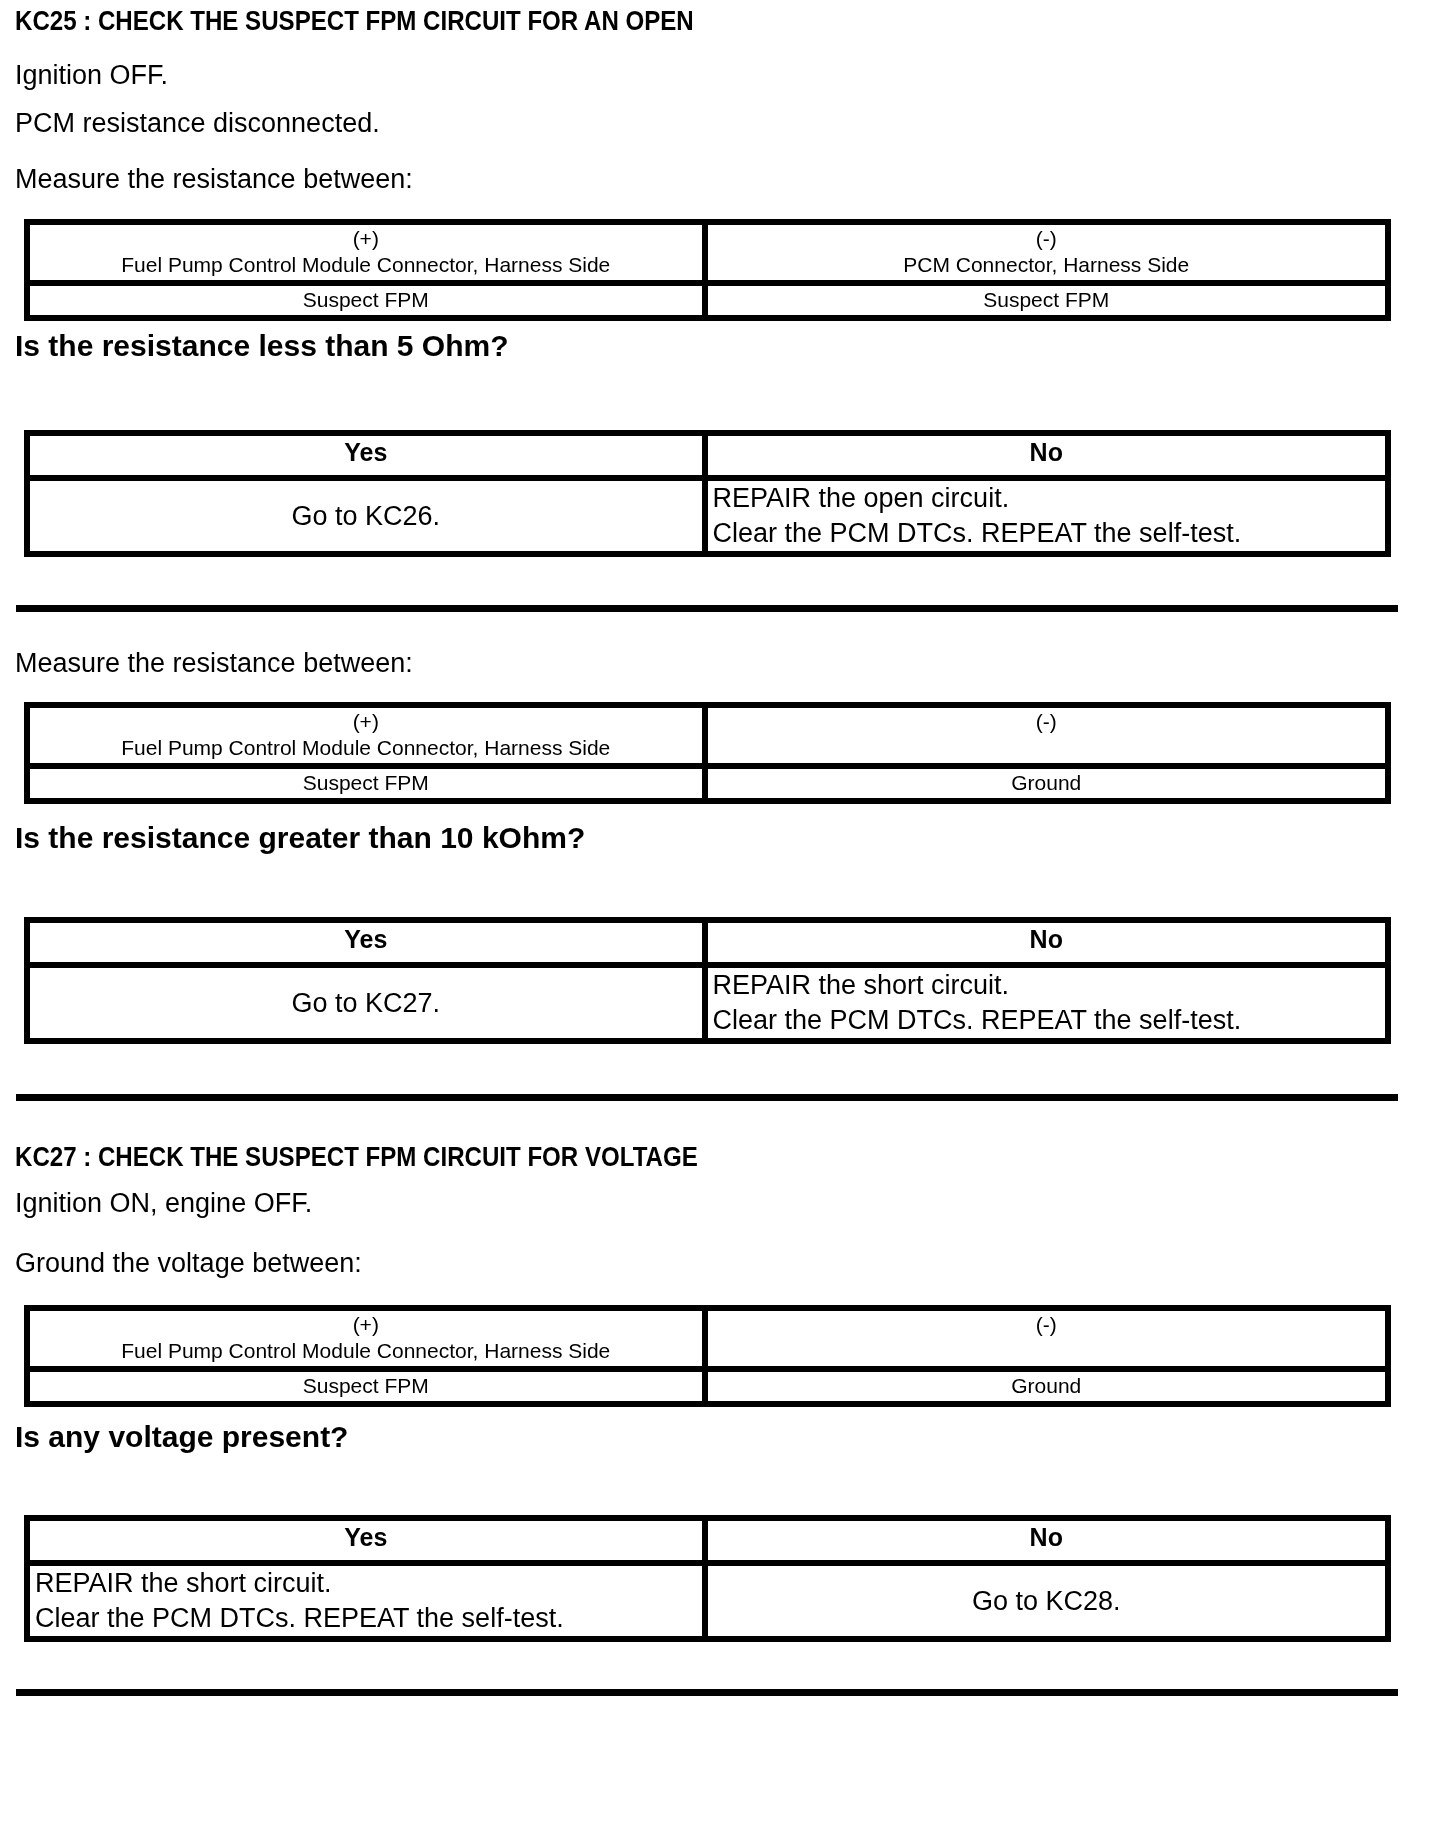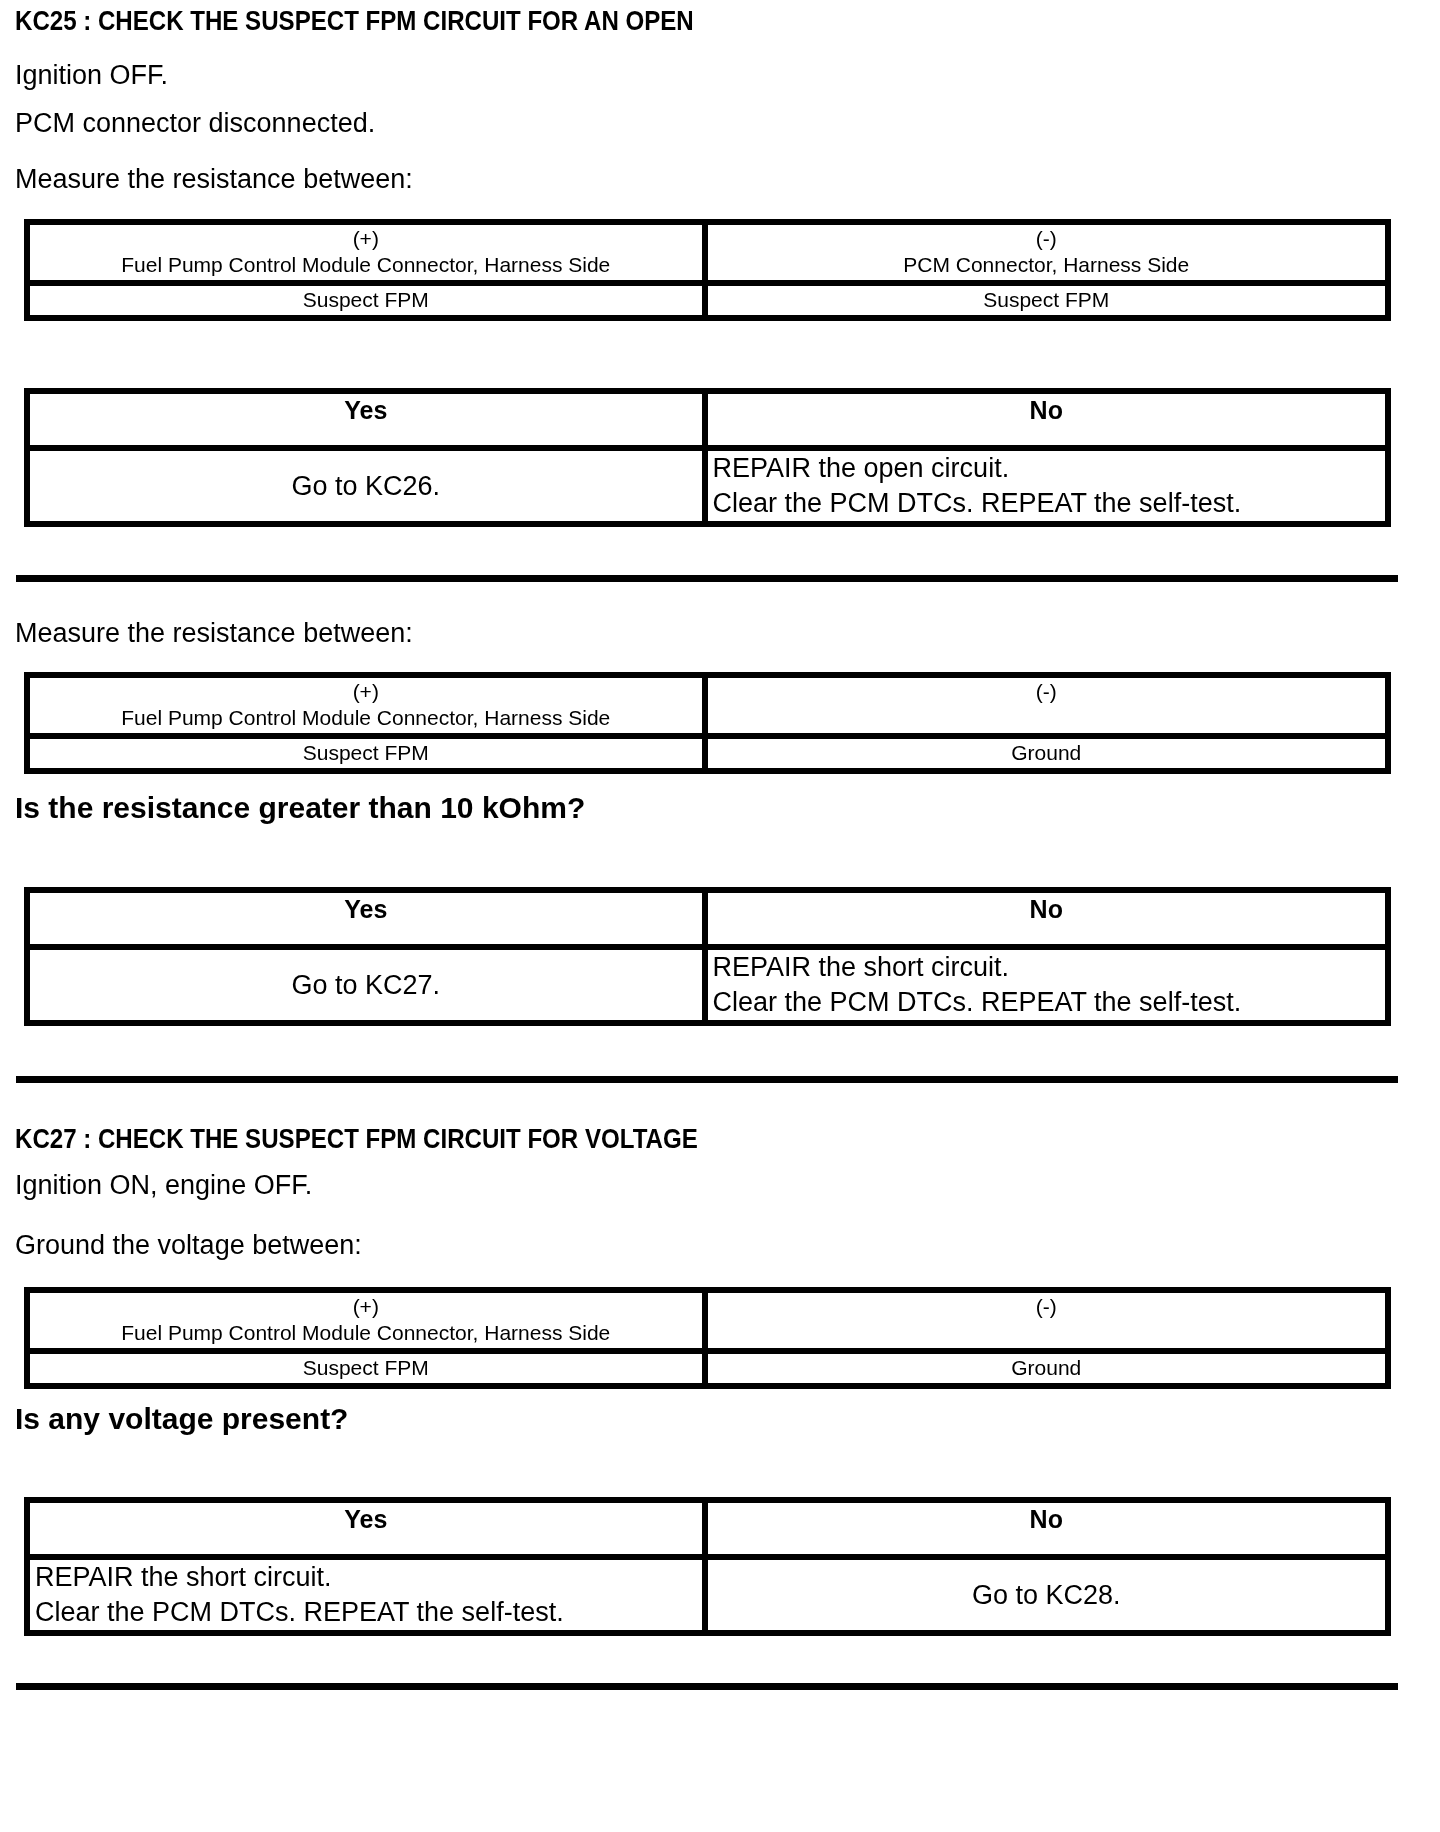--- a/index.html
+++ b/index.html
@@ -43,21 +43,21 @@
   .measure-table td {
     font-size: 21px; line-height: 26px;
     text-align: center; vertical-align: top;
     padding: 1px 6px 2px;
     font-weight: normal;
   }
   .measure-table .cell-line { min-height: 0; }
 
   .decision-table th {
     font-size: 25px; line-height: 30px; font-weight: bold;
-    text-align: center; padding: 1px 0 20px;
+    text-align: center; padding: 1px 0 8px;
   }
   .decision-table td {
     font-size: 27px; line-height: 35px;
     vertical-align: middle; padding: 0;
     height: 70px;
   }
   .decision-table td.cell-center { text-align: center; margin-left: 11px; }
   .decision-table td.cell-left { text-align: left; padding: 0 4px 0 5px; }
 
   .divider {
@@ -66,21 +66,21 @@
   }
 </style>
 </head>
 <body>
 
 <div class="page">
 
   <div>
     <h2 class="section-title"><span>KC25 : CHECK THE SUSPECT FPM CIRCUIT FOR AN OPEN</span></h2>
     <p class="body-text" style="margin-top:24px">Ignition OFF.</p>
-    <p class="body-text" style="margin-top:18px">PCM connector disconnected.</p>
+    <p class="body-text" style="margin-top:18px">PCM resistance disconnected.</p>
     <p class="body-text" style="margin-top:26px">Measure the resistance between:</p>
 
     <table class="data-table measure-table" style="margin-top:25px">
       <colgroup>
           <col style="width:50%">
           <col style="width:50%">
         </colgroup>
       <tbody>
         <tr>
           <td>
@@ -92,20 +92,21 @@
             <div class="cell-line">PCM Connector, Harness Side</div>
           </td>
         </tr>
         <tr>
           <td>Suspect FPM</td>
           <td>Suspect FPM</td>
         </tr>
       </tbody>
     </table>
 
+    <p class="question" style="margin-top:8px">Is the resistance less than 5 Ohm?</p>
 
     <table class="data-table decision-table" style="margin-top:67px">
       <colgroup>
           <col style="width:50%">
           <col style="width:50%">
         </colgroup>
       <tbody>
         <tr>
           <th>Yes</th>
           <th>No</th>

